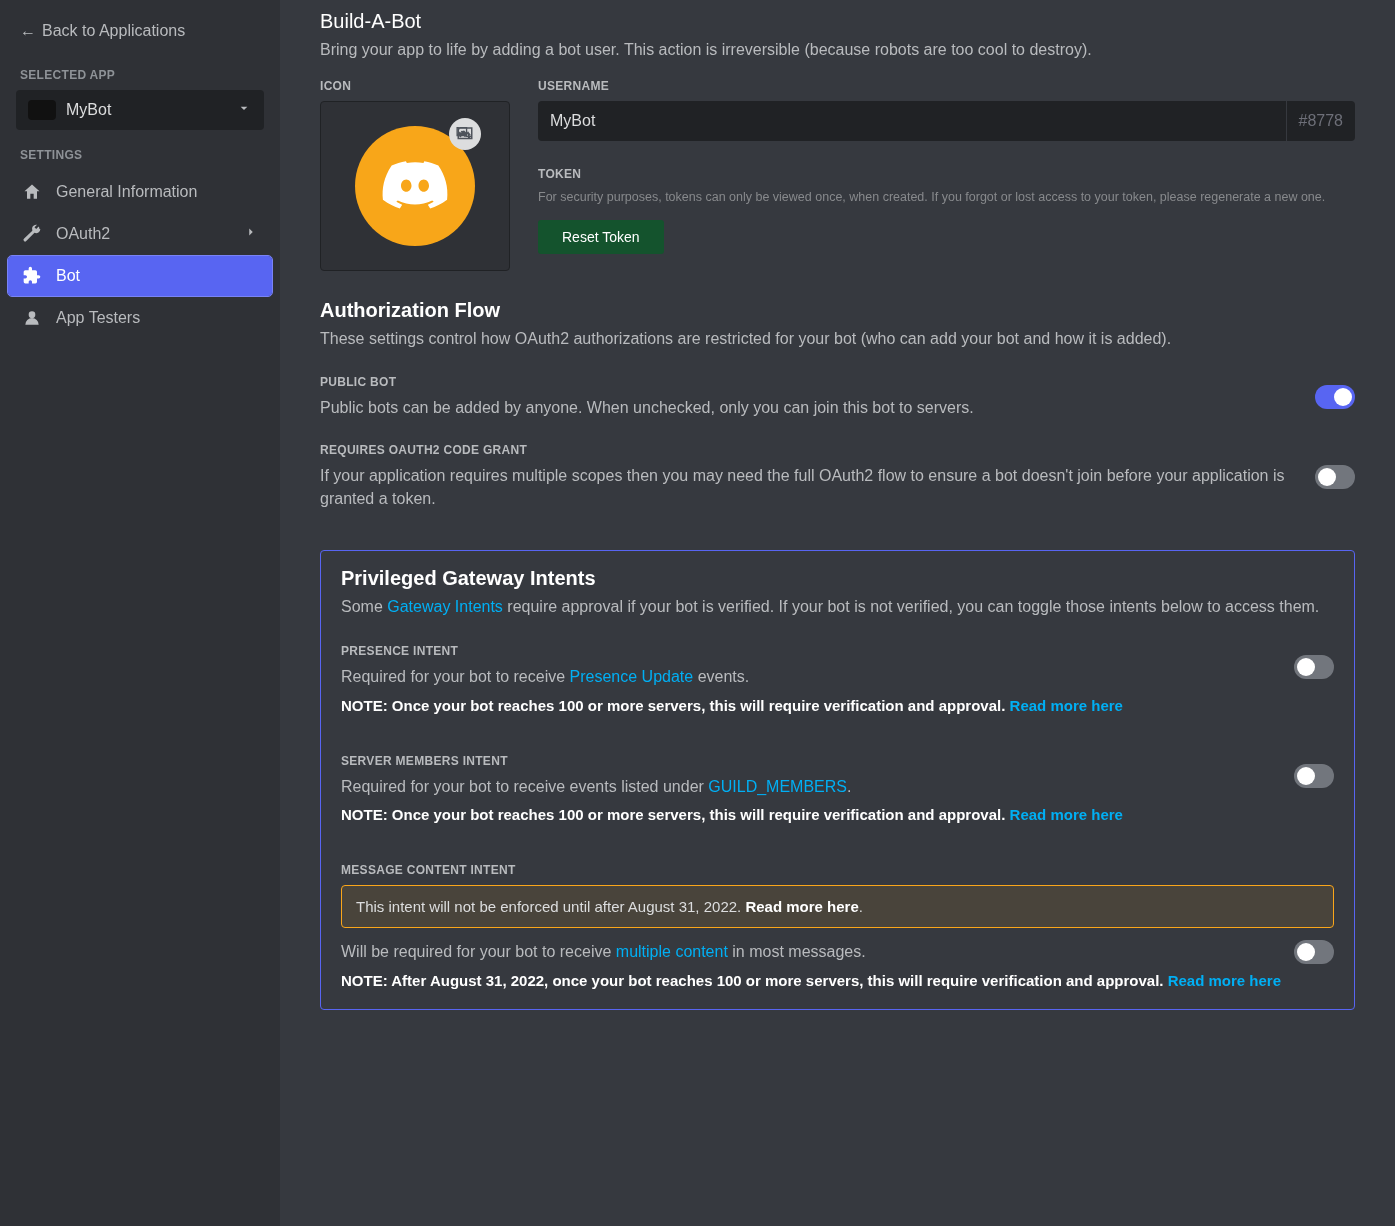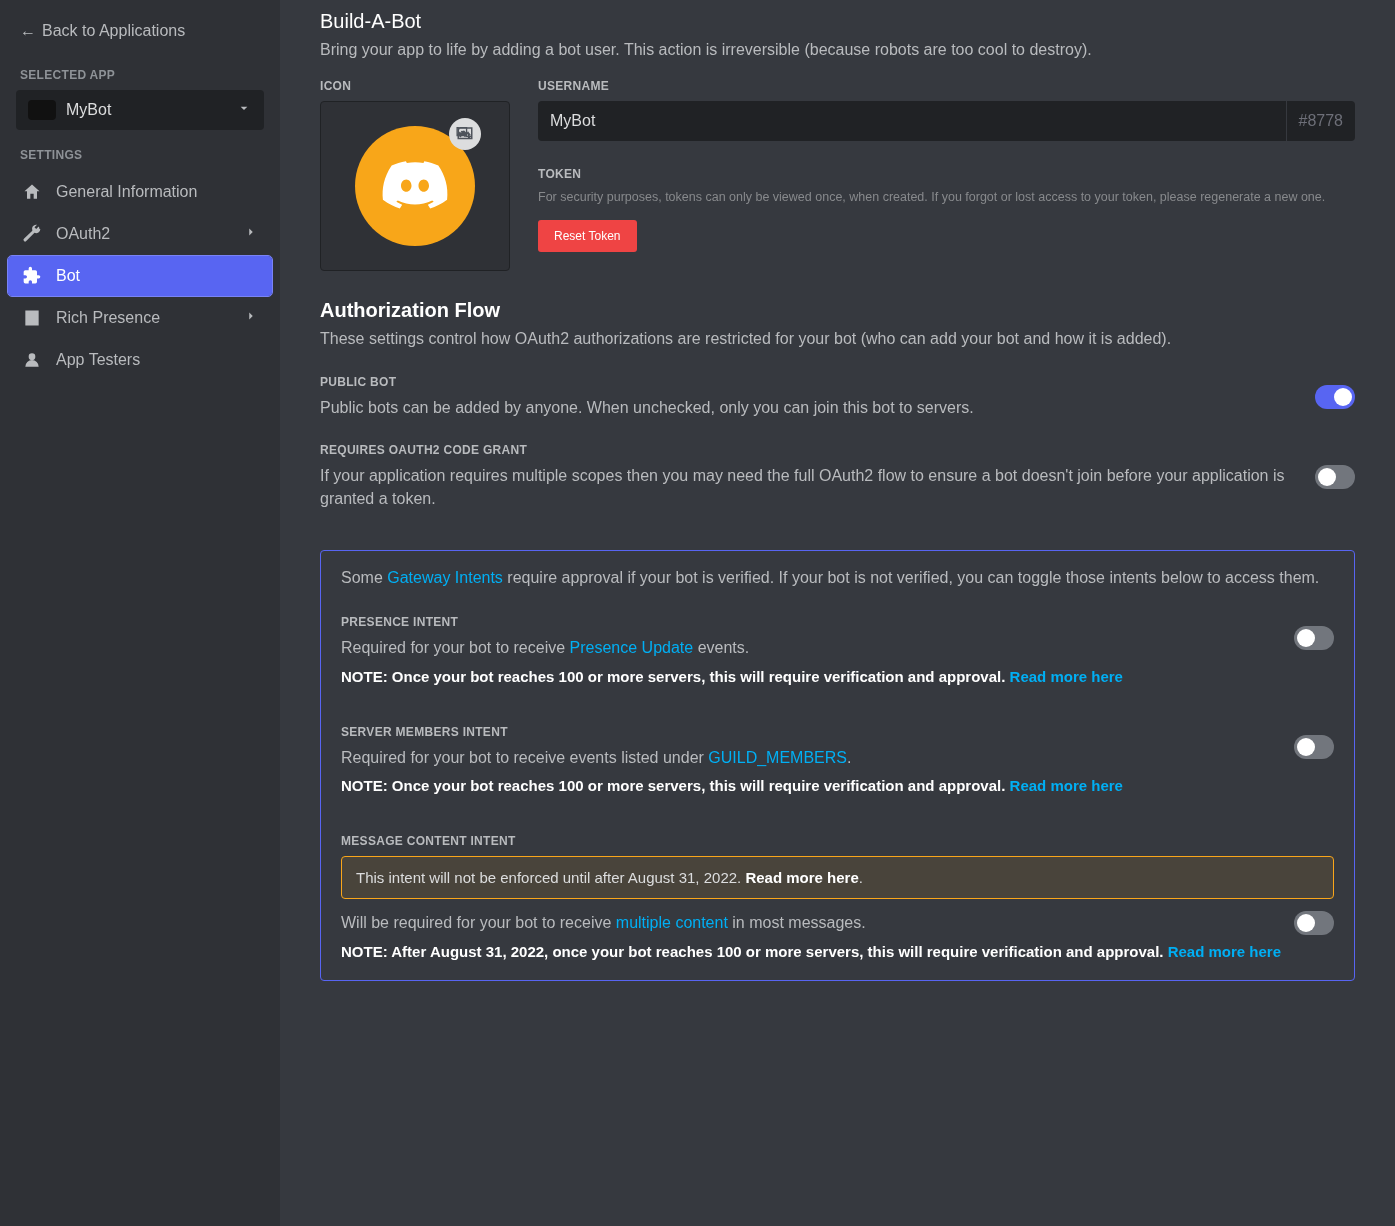--- a/index.html
+++ b/index.html
@@ -110,22 +110,22 @@
   flex: 1; background: transparent; border: none; outline: none;
   padding: 11px 12px; color: #dcddde; font-size: 16px;
 }
 .discrim {
   padding: 11px 12px; color: #6d6f78; font-size: 16px;
   border-left: 1px solid #36393f;
   text-align: center;
 }
 .token-note { font-size: 12.5px; color: #87898c; margin-top: 6px; margin-bottom: 14px; line-height: 1.3; }
 .btn-primary {
-  background: #ef4444; color: #fff; border: none;
-  padding: 9px 16px; font-size: 12px; border-radius: 3px; cursor: pointer;
+  background: #14532d; color: #fff; border: none;
+  padding: 9px 24px; font-size: 14px; border-radius: 3px; cursor: pointer;
 }
 
 h3.section-title { color: #fff; font-size: 20px; font-weight: 600; margin-top: 28px; margin-bottom: 6px; }
 .desc { color: #b9bbbe; font-size: 16px; line-height: 1.4; }
 
 .switch-row { display: flex; justify-content: space-between; align-items: center; gap: 8px; margin-top: 24px; }
 .switch-row .text { flex: 1; }
 .mini-header { text-transform: uppercase; font-size: 12px; font-weight: 700; color: #b9bbbe; margin-bottom: 8px; letter-spacing: 0.3px; }
 
 .switch {
@@ -205,33 +205,20 @@
 
   <div class="menu-item active">
     <div class="mi-left">
       <svg class="mi-icon" viewBox="0 0 24 24" fill="currentColor">
           <path d="M20 11h-2V7a2 2 0 00-2-2h-4V3a2 2 0 10-4 0v2H4a2 2 0 00-2 2v4h2a2 2 0 110 4H2v4a2 2 0 002 2h4v-2a2 2 0 114 0v2h4a2 2 0 002-2v-4h2a2 2 0 100-4z"></path>
         </svg>
       <span>Bot</span>
     </div>
   </div>
 
-  <div class="menu-item">
-    <div class="mi-left">
-      <svg class="mi-icon" viewBox="0 0 24 24" fill="currentColor">
-          <path d="M4 3h16v18H4zM7 7h10v2H7zm0 4h10v2H7zm0 4h6v2H7z"></path>
-        </svg>
-      <span>Rich Presence</span>
-    </div>
-    <span class="chev">
-      <svg width="14" height="14" viewBox="0 0 24 24" fill="currentColor">
-          <path d="M9 6l6 6-6 6z"></path>
-        </svg>
-    </span>
-  </div>
 
   <div class="menu-item">
     <div class="mi-left">
       <svg class="mi-icon" viewBox="0 0 24 24" fill="currentColor">
           <path d="M12 12a4 4 0 100-8 4 4 0 000 8zm-8 8a8 8 0 0116 0H4z"></path>
         </svg>
       <span>App Testers</span>
     </div>
   </div>
 </div>
@@ -291,20 +278,21 @@
     <div class="text">
       <div class="mini-header">Requires OAuth2 Code Grant</div>
       <div class="desc">If your application requires multiple scopes then you may need the full OAuth2 flow to ensure a bot doesn't join before your application is granted a token.</div>
     </div>
     <div class="switch">
         <div class="knob"></div>
       </div>
   </div>
 
   <div class="privileged-box">
+    <h3 class="section-title" style="margin-top:0">Privileged Gateway Intents</h3>
     <div class="desc">
       <span>Some </span><a class="link">Gateway Intents</a><span> require approval if your bot is verified. If your bot is not verified, you can toggle those intents below to access them.</span>
     </div>
 
     <div class="intent-block first">
       <div class="switch-row" style="margin-top:0">
         <div class="text">
           <div class="mini-header">Presence Intent</div>
           <div class="desc">
             <span>Required for your bot to receive </span><a class="link">Presence Update</a><span> events.</span>

